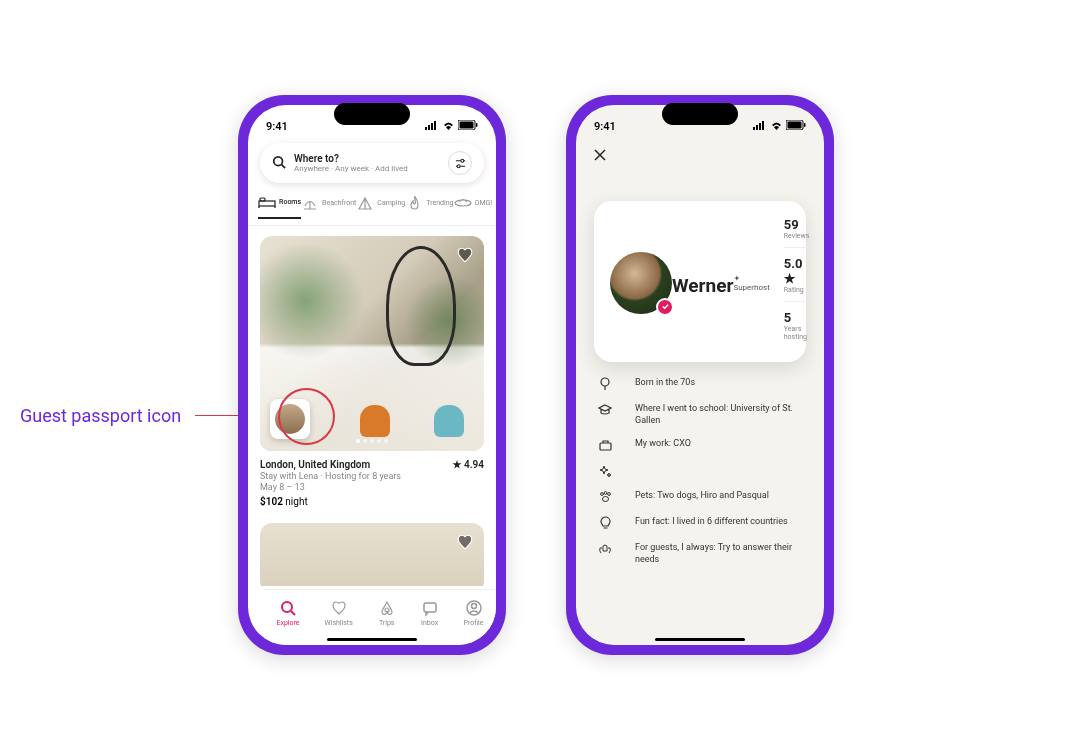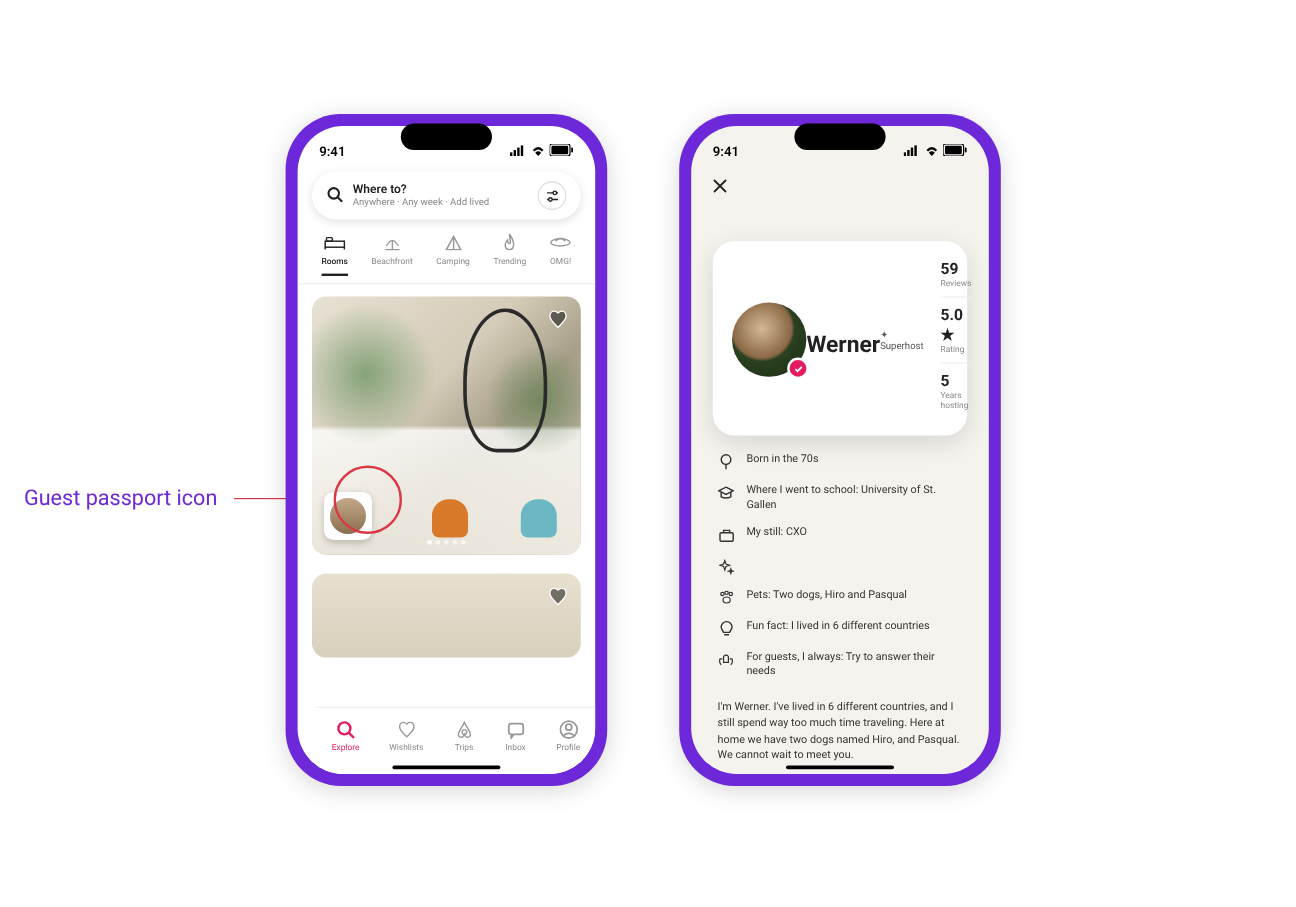--- a/index.html
+++ b/index.html
@@ -94,21 +94,21 @@
   .search-title { font-size: 10px; font-weight: 600; color: #222; }
   .search-sub { font-size: 8px; color: #888; }
   .filter-btn {
     width: 24px; height: 24px;
     border: 1px solid #ddd;
     border-radius: 50%;
     display: flex; align-items: center; justify-content: center;
   }
   
   .cat-tabs { display: flex; justify-content: space-around; padding: 0 10px 6px; border-bottom: 1px solid #eee; }
-  .cat-tab { display: flex; flex-direction: column; align-items: center; gap: 3px; padding-bottom: 6px; }
+  .cat-tab { display: flex; flex-direction: row; align-items: center; gap: 3px; padding-bottom: 6px; }
   .cat-tab.active { border-bottom: 2px solid #222; }
   .cat-icon { width: 18px; height: 18px; display:flex; align-items:center; justify-content:center; }
   .cat-label { font-size: 7px; color: #888; }
   .cat-tab.active .cat-label { color: #222; font-weight:500; }
   
   .listing-area { padding: 10px 12px 0; height: 360px; overflow: hidden; }
   .listing-img {
     width: 100%; height: 215px;
     background: linear-gradient(135deg,#e8e2d4 0%, #d4cbb8 40%, #a89f88 60%, #cfc6b2 100%);
     border-radius: 12px;
@@ -209,21 +209,21 @@
   }
   .host-name { font-size: 19px; font-weight: 700; margin-top:6px; color:#222; }
   .superhost { font-size: 8px; color:#555; margin-top:1px; }
   .host-stats { display:flex; flex-direction:column; gap:8px; justify-content:center; }
   .stat-num { font-size: 13px; font-weight:700; color:#222; }
   .stat-label { font-size: 7px; color:#888; }
   .stat-block { border-bottom:1px solid #eee; padding-bottom:7px; }
   .stat-block:last-child { border-bottom:none; }
   
   .detail-list { padding: 0 22px; }
-  .detail-item { display:flex; gap:10px; margin-bottom:11px; font-size:9px; color:#333; line-height:1.35; }
+  .detail-item { display:flex; gap:23px; margin-bottom:11px; font-size:9px; color:#333; line-height:1.35; }
   .detail-icon { width:14px; height:14px; flex-shrink:0; margin-top:1px; display:flex; align-items:center; justify-content:center; }
   .bio { padding: 6px 22px 0; font-size: 9px; color:#333; line-height:1.5; }
 </style>
 </head>
 <body>
 
 <div class="annotation">Guest passport icon</div>
 <div class="annotation-line"></div>
 <div class="annotation-circle"></div>
 
@@ -338,20 +338,31 @@
         </div>
         <div class="passport-badge">
           <div class="passport-avatar"></div>
         </div>
         <div class="dots">
           <div class="dot active"></div>
             <div class="dot"></div>
             <div class="dot"></div>
             <div class="dot"></div>
             <div class="dot"></div>
+        </div>
+      </div>
+      <div class="listing-meta">
+        <div class="listing-row1">
+          <span>London, United Kingdom</span>
+          <span>★ 4.94</span>
+        </div>
+        <div class="listing-sub">Stay with Lena · Hosting for 8 years</div>
+        <div class="listing-sub">May 8 – 13</div>
+        <div class="listing-price">
+          <b>$102</b><span> night</span>
         </div>
       </div>
       <div class="second-card">
         <div class="heart-btn" style="top:8px;right:8px;">
           <svg width="18" height="18" viewBox="0 0 24 24">
               <path d="M12 21 C7 16 3 13 3 8.5 C3 5 5.5 3 8 3 C10 3 11 4 12 5 C13 4 14 3 16 3 C18.5 3 21 5 21 8.5 C21 13 17 16 12 21 Z" fill="rgba(0,0,0,0.5)" stroke="#fff" stroke-width="1.5"></path>
             </svg>
         </div>
       </div>
     </div>
@@ -483,21 +494,21 @@
           </span>
         <span>Where I went to school: University of St. Gallen</span>
       </div>
       <div class="detail-item">
         <span class="detail-icon">
             <svg width="13" height="12" viewBox="0 0 13 12">
               <rect x="1" y="4" width="11" height="7" rx="1" fill="none" stroke="#333" stroke-width="1.2"></rect>
               <path d="M4 4 L4 2 L9 2 L9 4" fill="none" stroke="#333" stroke-width="1.2"></path>
             </svg>
           </span>
-        <span>My still: CXO</span>
+        <span>My work: CXO</span>
       </div>
       <div class="detail-item">
         <span class="detail-icon">
             <svg width="13" height="13" viewBox="0 0 13 13">
               <path d="M5 1 L6 4 L9 5 L6 6 L5 9 L4 6 L1 5 L4 4 Z M10 8 L10.5 9.5 L12 10 L10.5 10.5 L10 12 L9.5 10.5 L8 10 L9.5 9.5 Z" fill="none" stroke="#333" stroke-width="1"></path>
             </svg>
           </span>
       </div>
       <div class="detail-item">
         <span class="detail-icon">
@@ -521,17 +532,16 @@
       <div class="detail-item">
         <span class="detail-icon">
             <svg width="14" height="12" viewBox="0 0 14 12">
               <path d="M3 10 Q1 8 2 5 L4 5 M11 10 Q13 8 12 5 L10 5 M5 3 Q7 1 9 3 L9 8 L5 8 Z" fill="none" stroke="#333" stroke-width="1"></path>
             </svg>
           </span>
         <span>For guests, I always: Try to answer their needs</span>
       </div>
     </div>
 
-    <div class="bio">I'm Werner. I've lived in 6 different countries, and I still spend way too much time traveling. Here at home we have two dogs named Hiro, and Pasqual. We cannot wait to meet you.</div>
 
     <div class="home-indicator"></div>
   </div>
 </div>
 
 </body></html>

